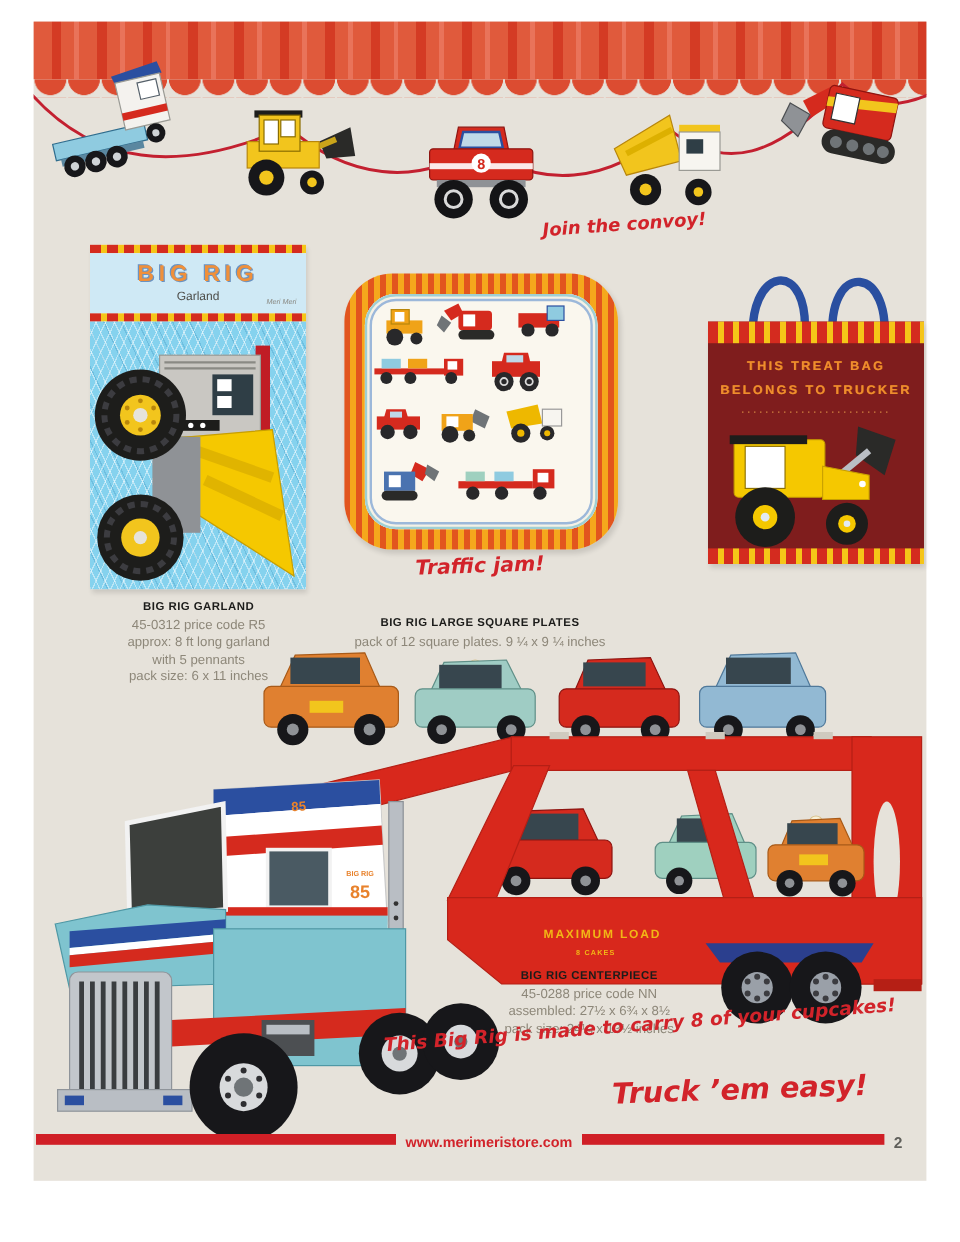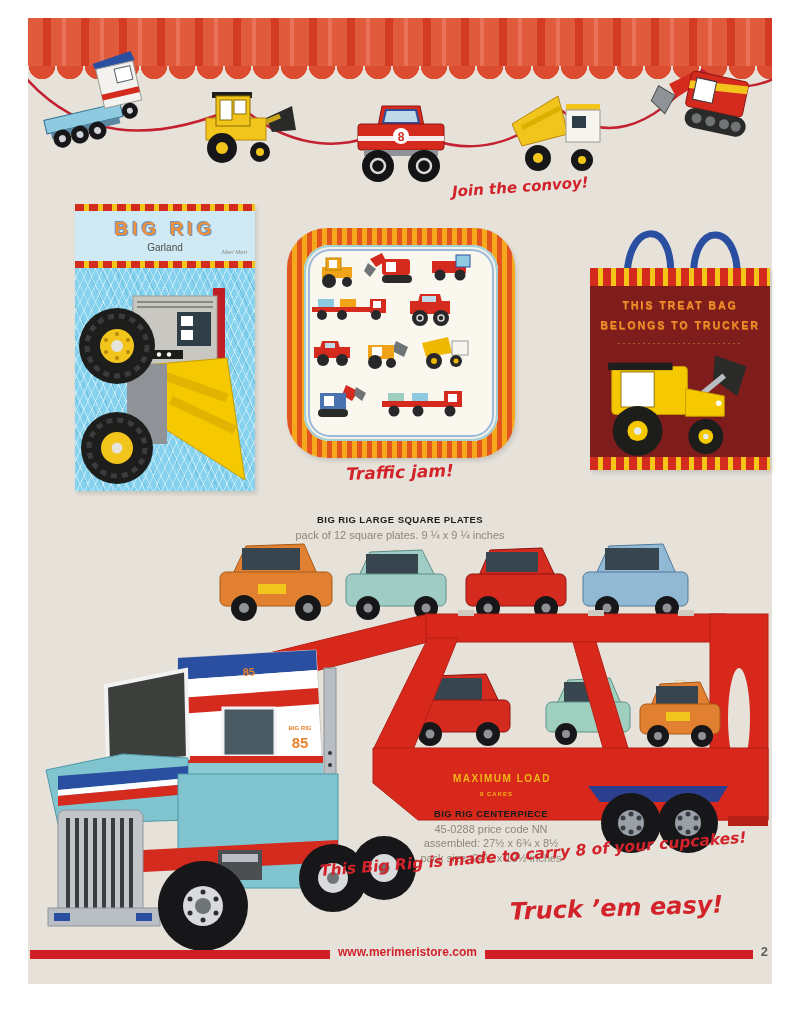--- a/index.html
+++ b/index.html
@@ -70,22 +70,22 @@
   .bag-band{height:20px;background:repeating-linear-gradient(90deg,#d42b1f 0 8px,#f5c518 8px 13px);}
   .bag-band.bot{height:14px;margin-top:auto;}
   .bag-txt{margin-top:10px;text-align:center;font-size:10.5px;font-weight:bold;letter-spacing:2px;
     color:#ef8d2f;text-shadow:.5px .5px 0 #c96a14;line-height:1.9;}
   .bag-dots{text-align:center;font-size:9px;letter-spacing:2px;color:#e8a24c;margin-top:2px;}
   .bag-art{height:118px;}
   
   .banner-svg{position:absolute;left:0;top:30px;width:744px;height:175px;}
   .center-svg{position:absolute;left:0;top:500px;width:744px;height:445px;}
   
-  .footer{position:absolute;left:2px;right:4px;top:927px;height:14px;
-    display:flex;align-items:flex-end;}
+  .footer{position:absolute;left:2px;right:20px;top:927px;height:14px;
+    display:flex;align-items:flex-start;}
   .fbar{height:9px;background:#d01f26;}
   .fbar.b1{width:300px;}
   .fbar.b2{flex:1;}
   .furl{color:#d2232a;font-weight:bold;font-size:12px;margin:0 8px;white-space:nowrap;}
   .fpage{color:#5f5f5a;font-weight:bold;font-size:13px;margin-left:8px;}
   svg text{font-family:"Liberation Sans",sans-serif;}
 </style>
 </head>
 <body>
 
@@ -328,20 +328,27 @@
       <circle cx="44" cy="90" r="27" fill="#1d1d1b"></circle>
       <circle cx="44" cy="90" r="11" fill="#f5c800"></circle>
         <circle cx="44" cy="90" r="4" fill="#e2eaf2"></circle>
       <circle cx="118" cy="96" r="19" fill="#1d1d1b"></circle>
       <circle cx="118" cy="96" r="8" fill="#f5c800"></circle>
         <circle cx="118" cy="96" r="3" fill="#e2eaf2"></circle>
     </svg>
     <div class="bag-band bot"></div>
   </div>
 
+  <div class="cap cap-garland">
+    <div class="cap-name">BIG RIG GARLAND</div>
+    <div class="cap-line">45-0312  price code R5</div>
+    <div class="cap-line">approx: 8 ft long garland</div>
+    <div class="cap-line">with 5 pennants</div>
+    <div class="cap-line">pack size: 6 x 11 inches</div>
+  </div>
 
   <div class="script traffic">Traffic jam!</div>
   <div class="cap cap-plates" style="top:496px;">
     <div class="cap-name">BIG RIG LARGE SQUARE PLATES</div>
     <div class="cap-line">pack of 12 square plates. 9 ¼ x 9 ¼ inches</div>
   </div>
 
 
   <svg class="center-svg" viewBox="0 0 744 445">
     <defs>

